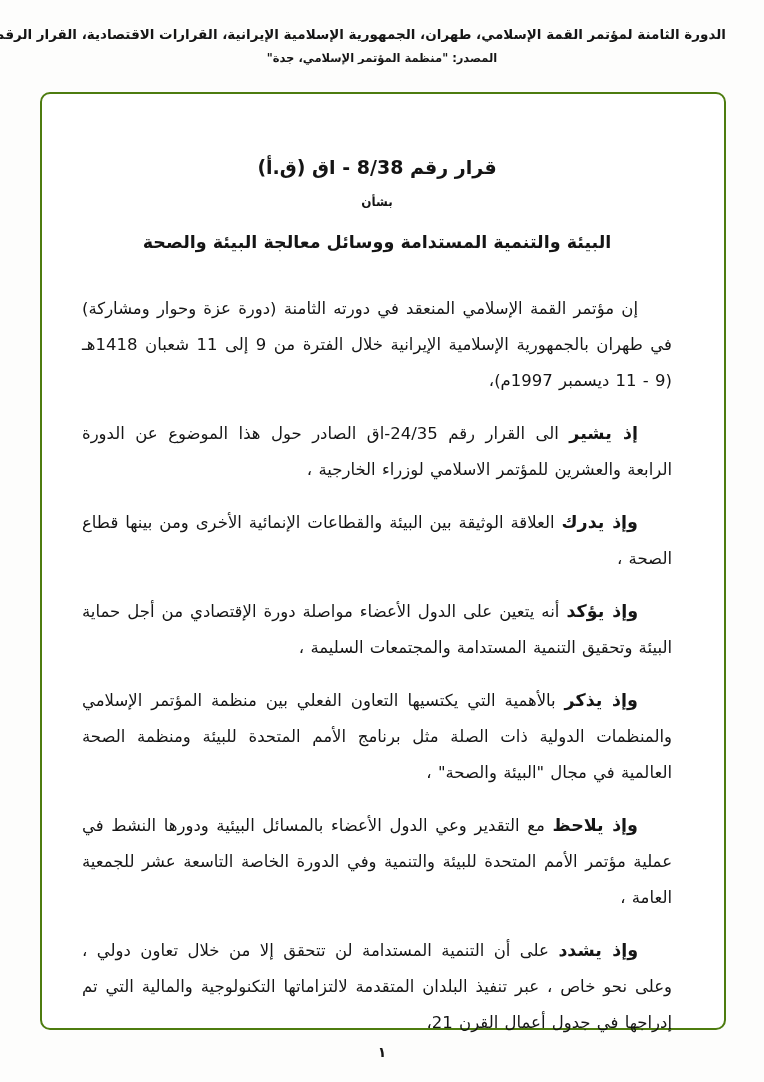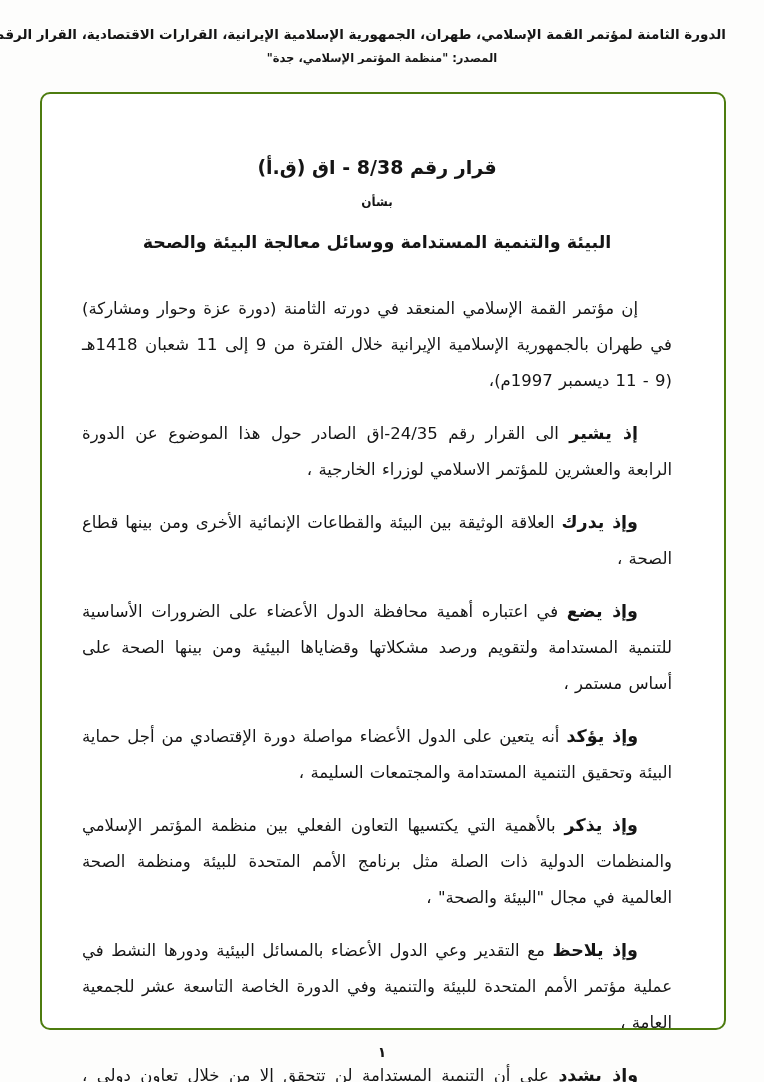--- a/index.html
+++ b/index.html
@@ -86,23 +86,20 @@
       <div class="para">
         <span class="lead"></span><span>إن مؤتمر القمة الإسلامي المنعقد في دورته الثامنة  (دورة عزة وحوار ومشاركة) في طهران بالجمهورية الإسلامية الإيرانية خلال الفترة من 9 إلى 11 شعبان 1418هـ (9 - 11 ديسمبر 1997م)،</span>
       </div>
       <div class="para">
         <span class="lead">إذ يشير</span><span> الى القرار رقم 24/35-اق الصادر حول هذا الموضوع عن الدورة الرابعة والعشرين للمؤتمر الاسلامي لوزراء الخارجية ،</span>
       </div>
       <div class="para">
         <span class="lead">وإذ يدرك</span><span> العلاقة الوثيقة بين البيئة والقطاعات الإنمائية الأخرى  ومن بينها قطاع الصحة ،</span>
       </div>
       <div class="para">
-        <span class="lead">وإذ يضع</span><span> في اعتباره أهمية محافظة الدول الأعضاء على الضرورات الأساسية للتنمية المستدامة ولتقويم ورصد مشكلاتها وقضاياها البيئية ومن بينها الصحة على أساس مستمر ،</span>
-      </div>
-      <div class="para">
         <span class="lead">وإذ يؤكد</span><span> أنه يتعين على الدول الأعضاء مواصلة دورة الإقتصادي من  أجل حماية البيئة وتحقيق التنمية المستدامة والمجتمعات السليمة ،</span>
       </div>
       <div class="para">
         <span class="lead">وإذ يذكر</span><span> بالأهمية التي يكتسيها التعاون الفعلي بين منظمة المؤتمر الإسلامي والمنظمات الدولية ذات الصلة مثل برنامج الأمم المتحدة للبيئة ومنظمة الصحة العالمية في مجال "البيئة والصحة" ،</span>
       </div>
       <div class="para">
         <span class="lead">وإذ يلاحظ</span><span> مع التقدير وعي الدول الأعضاء بالمسائل البيئية ودورها النشط في عملية مؤتمر الأمم المتحدة للبيئة والتنمية وفي الدورة الخاصة التاسعة عشر للجمعية العامة ،</span>
       </div>
       <div class="para">
         <span class="lead">وإذ يشدد</span><span> على أن التنمية المستدامة لن تتحقق إلا من خلال تعاون دولي ، وعلى نحو خاص ، عبر تنفيذ البلدان المتقدمة لالتزاماتها التكنولوجية والمالية التي تم إدراجها في جدول أعمال القرن 21،</span>

